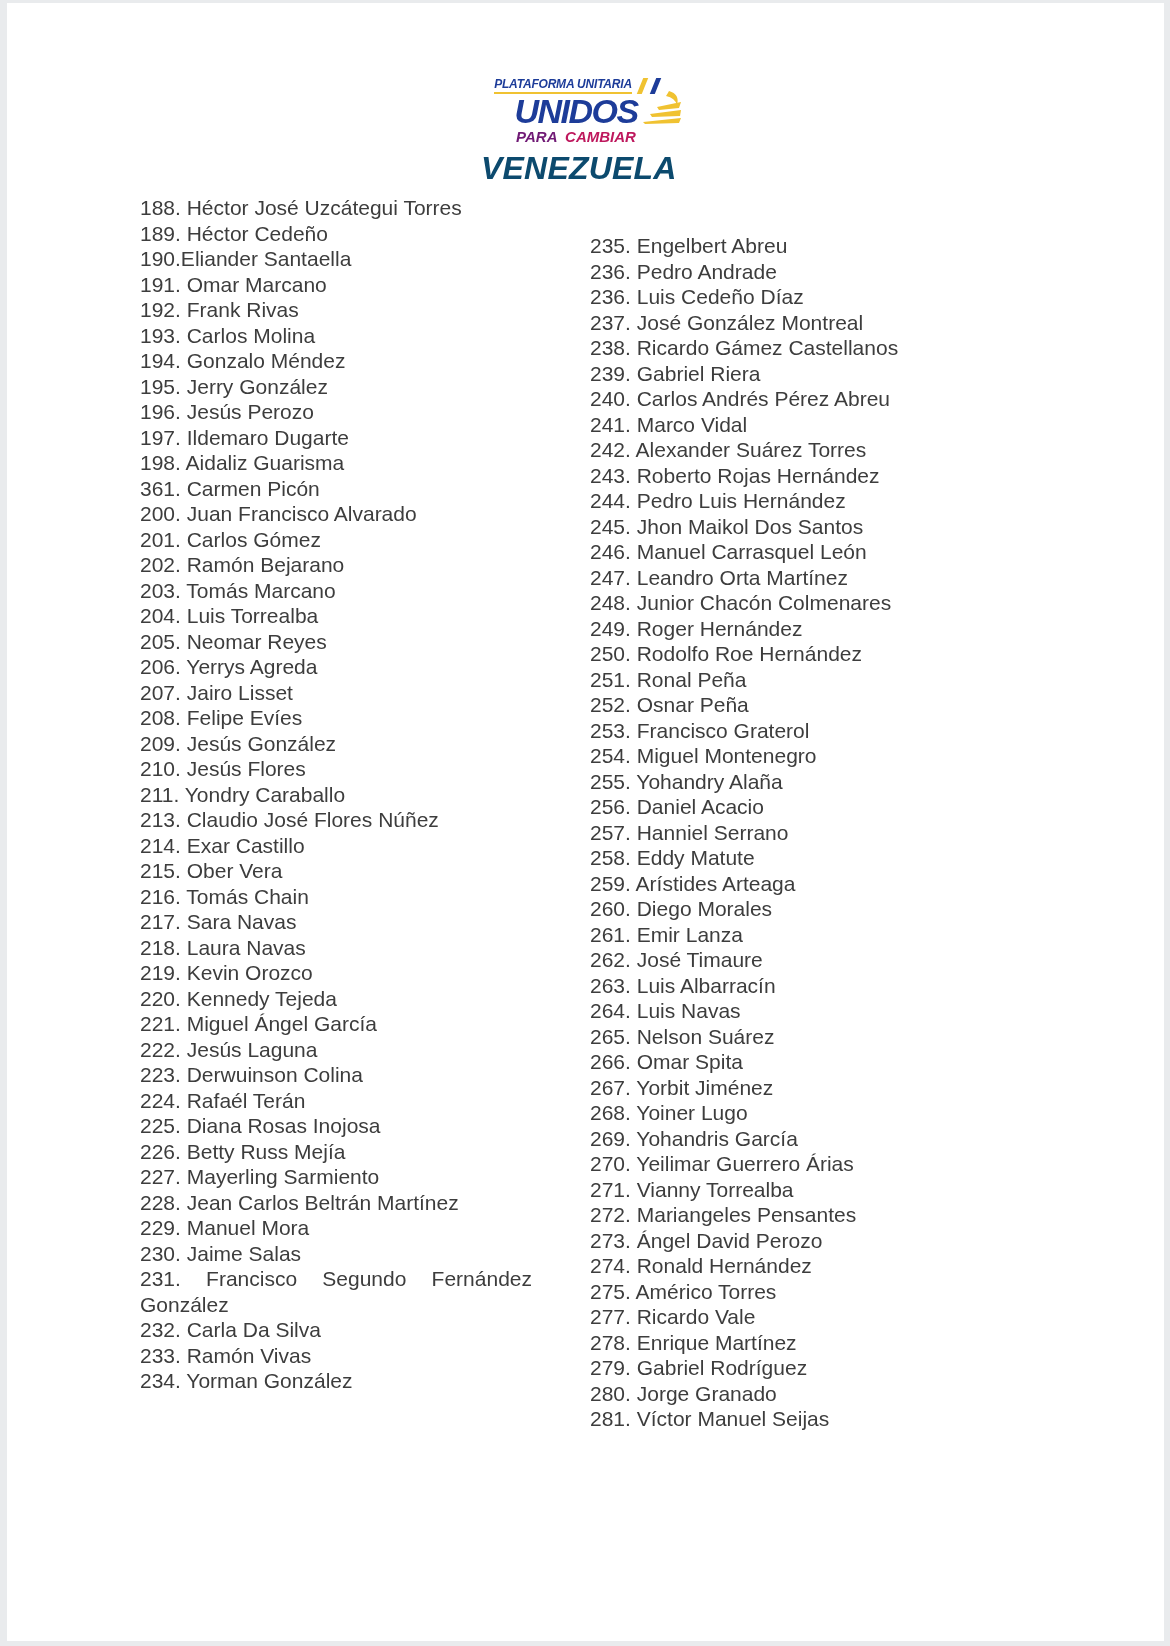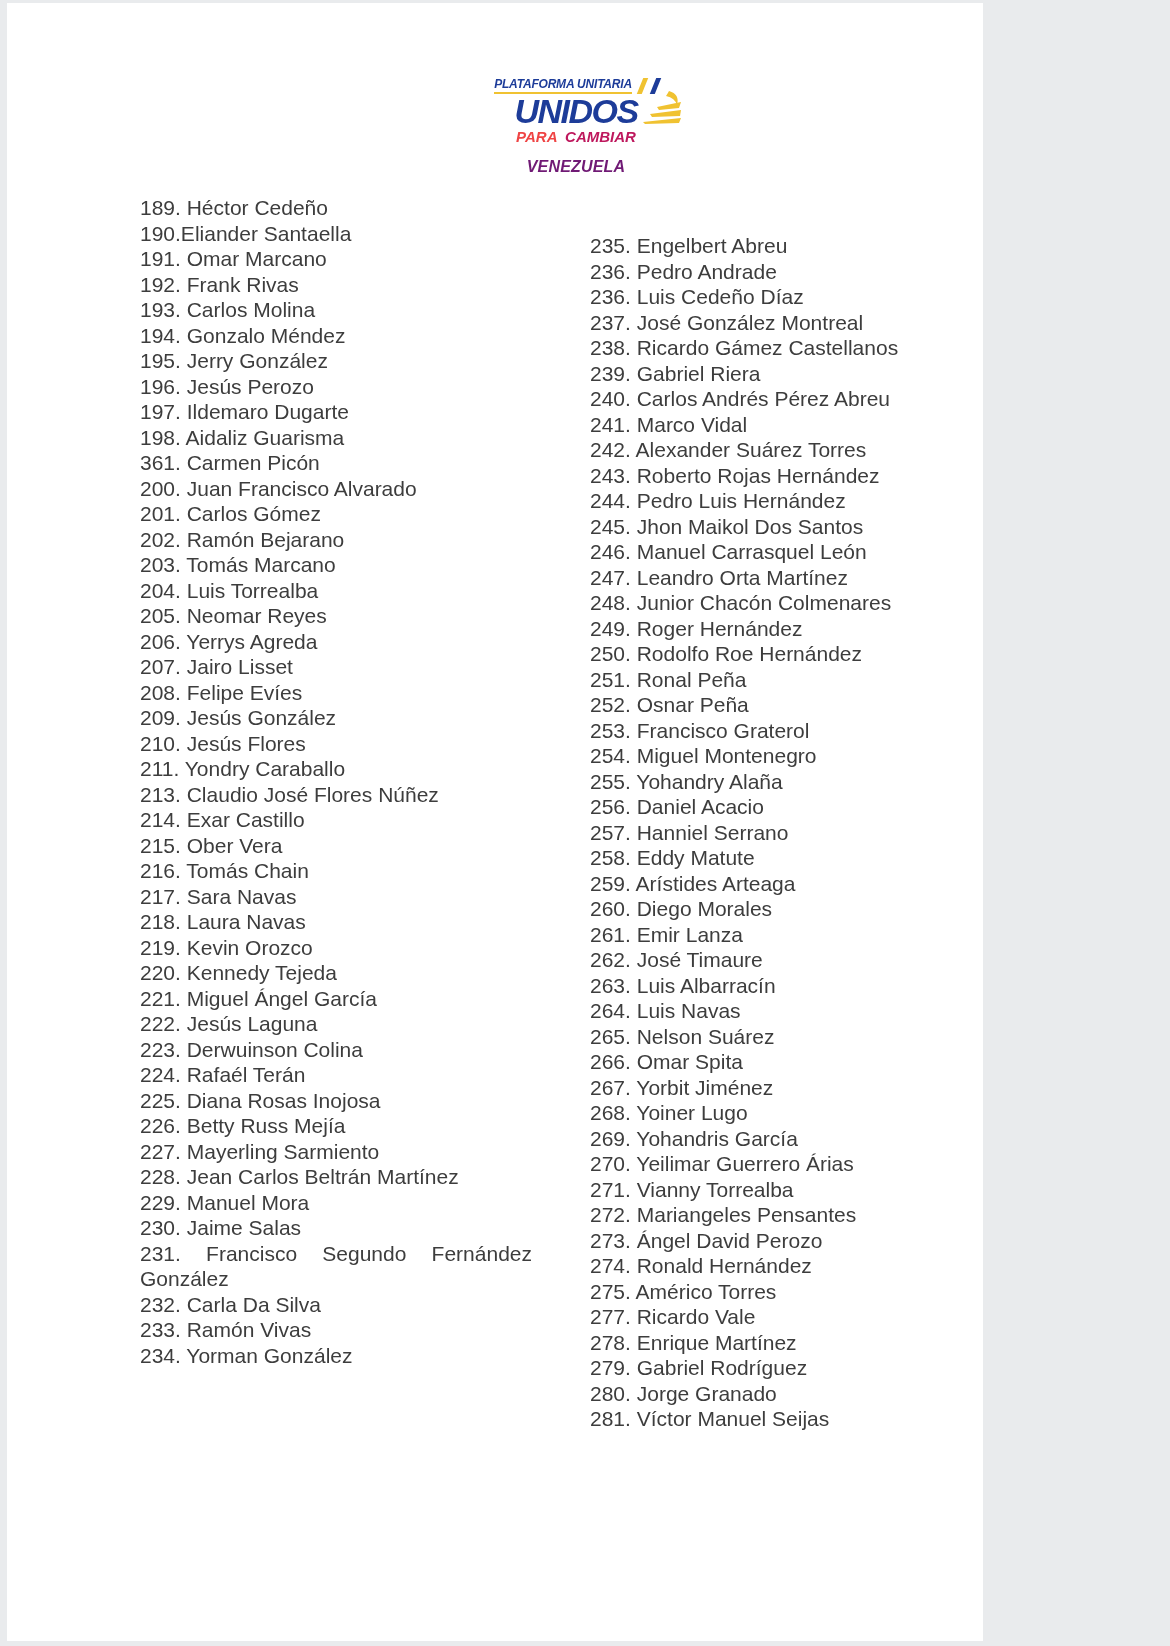--- a/index.html
+++ b/index.html
@@ -6,21 +6,21 @@
   html,body { width:1170px; height:1646px; }
   body {
     position:relative;
     background:#e9ebed;
     font-family:"Liberation Sans", sans-serif;
     overflow:hidden;
   }
   .page {
     position:absolute;
     left:7px; top:3px;
-    width:976px; height:1638px;
+    width:1157px; height:1638px;
     background:#ffffff;
   }
 
   
   .logo {
     position:absolute;
     left:474px; top:72px;
     width:190px;
     text-align:center;
     font-style:italic;
@@ -51,27 +51,27 @@
     font-size:34px;
     letter-spacing:-1.5px;
     color:#1d3c99;
   }
   .swoosh {
     position:absolute;
     right:-12px; top:-4px;
     width:42px; height:42px;
   }
   .logo-row3 { margin-top:1px; font-size:15px; white-space:nowrap; }
-  .logo-para    { color:#ef4444; }
+  .logo-para    { color:#701a75; }
   .logo-cambiar { color:#be185d; margin-left:4px; }
   .logo-venezuela {
-    margin-top:14px;
-    font-size:16px;
+    margin-top:7px;
+    font-size:32px;
     letter-spacing:0.2px;
-    color:#701a75;
+    color:#0c4a6e;
   }
 
   
   .name-col {
     position:absolute;
     top:192px;
     font-size:21px;
     line-height:25.5px;
     color:#3d3d3d;
   }
@@ -101,20 +101,21 @@
     </div>
     <div class="logo-row3">
       <span class="logo-para">PARA</span>
       <span class="logo-cambiar">CAMBIAR</span>
     </div>
     <div class="logo-venezuela">VENEZUELA</div>
   </div>
 
   <div class="name-col col-left">
 
+  <div class="list-item">188. Héctor José Uzcátegui Torres</div>
       <div class="list-item">189. Héctor Cedeño</div>
       <div class="list-item">190.Eliander Santaella</div>
       <div class="list-item">191. Omar Marcano</div>
       <div class="list-item">192. Frank Rivas</div>
       <div class="list-item">193. Carlos Molina</div>
       <div class="list-item">194. Gonzalo Méndez</div>
       <div class="list-item">195. Jerry González</div>
       <div class="list-item">196. Jesús Perozo</div>
       <div class="list-item">197. Ildemaro Dugarte</div>
       <div class="list-item">198. Aidaliz Guarisma</div>

